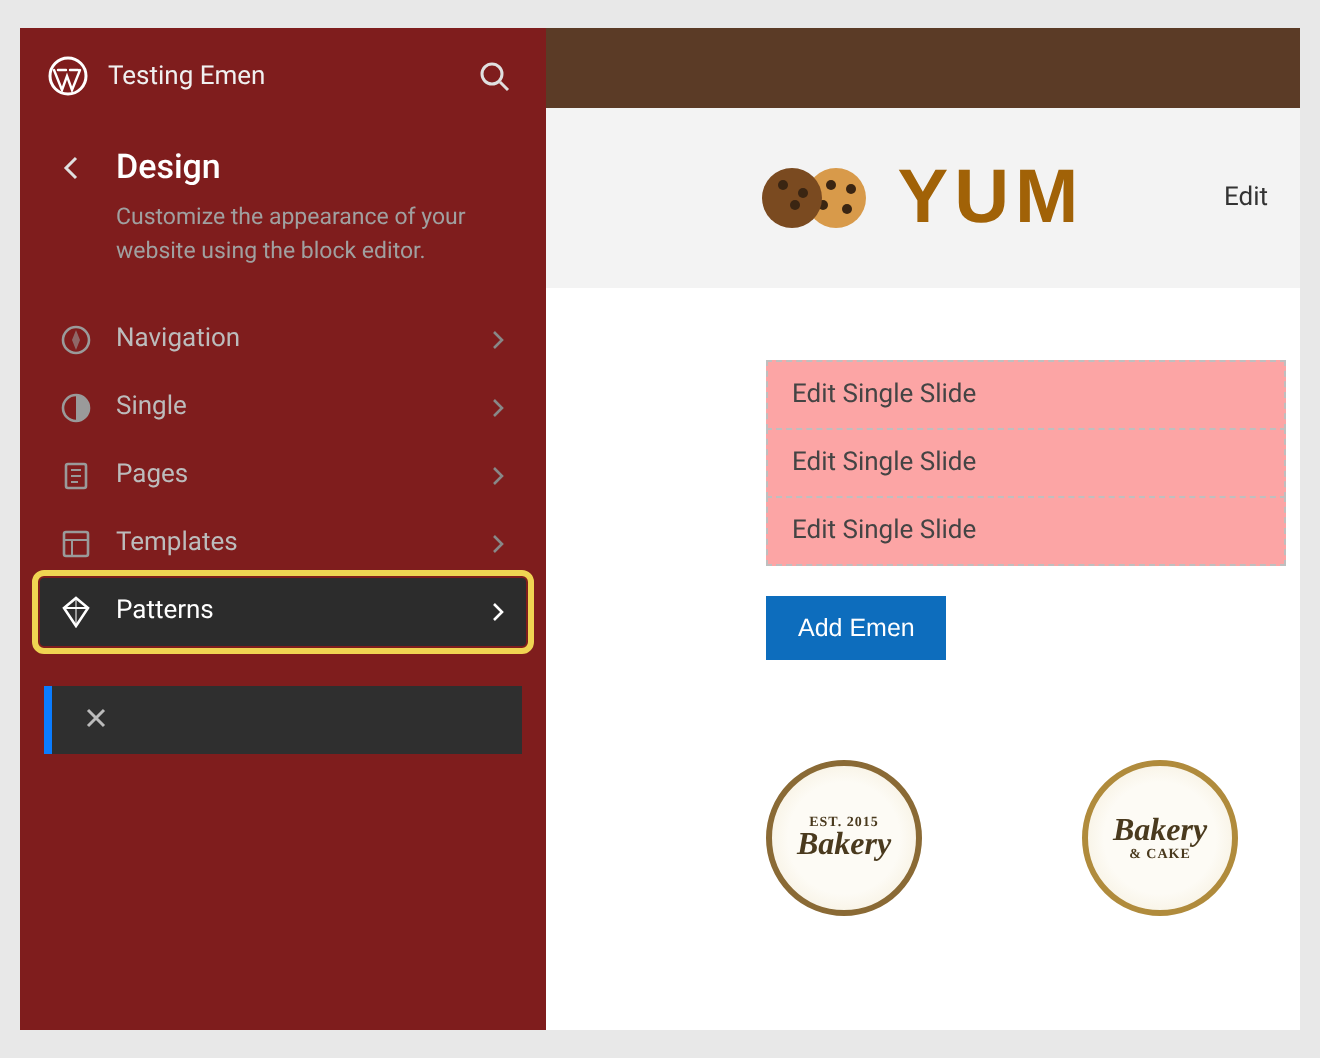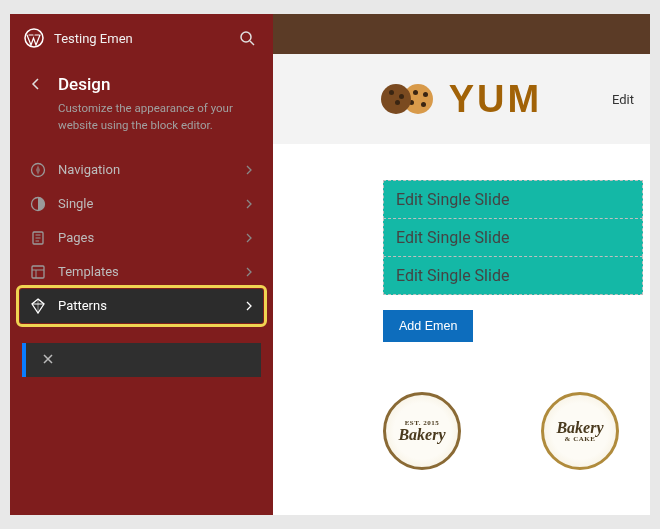--- a/index.html
+++ b/index.html
@@ -132,23 +132,23 @@
     position:absolute; right:16px; top:50%; transform:translateY(-50%);
     font-size:13px; color:#333;
   }
   .content {
     padding: 36px 0 0 110px;
   }
   .slide-row {
     width: 260px;
     border:1px dashed #bfbfbf;
     padding: 9px 12px;
-    font-size:16px;
+    font-size:13px;
     color:#444;
-    background:#14b8a6;
+    background:#fca5a5;
     margin-bottom:-1px;
   }
   .add-slide {
     margin-top:16px;
     background:#0d6dbd;
     color:#fff;
     border:none;
     padding:9px 16px;
     font-size:12.5px;
     cursor:pointer;

